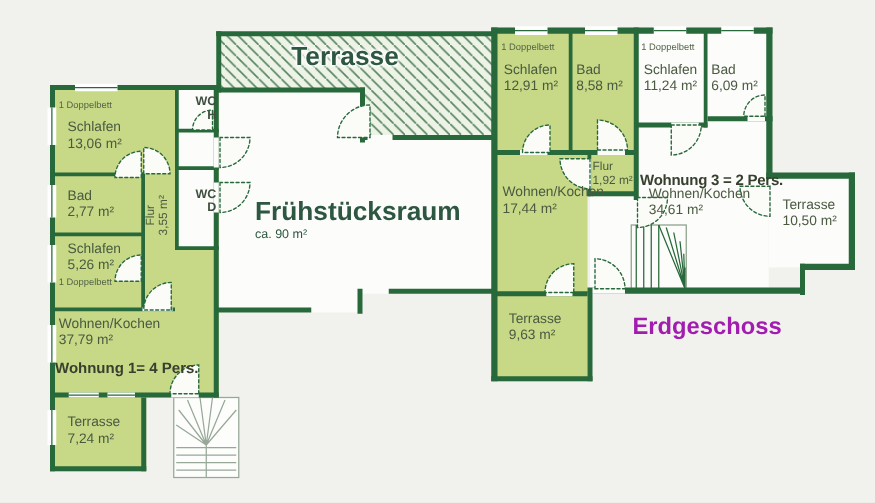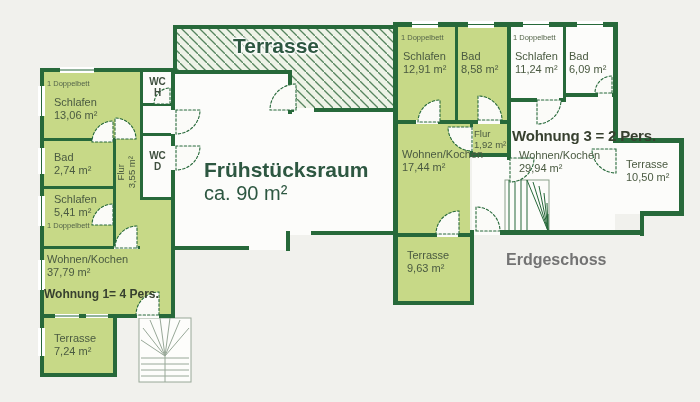--- a/index.html
+++ b/index.html
@@ -7,21 +7,21 @@
         font-family:"Liberation Sans",sans-serif;}
   .plan svg{position:absolute;left:0;top:0;}
   .lbl{position:absolute;color:#4a5a41;font-size:11px;line-height:1.18;white-space:nowrap;z-index:5;}
   .lbl .area{display:block;}
   .lbl .nm{display:block;}
   .bed{position:absolute;color:#55654a;font-size:7.5px;white-space:nowrap;z-index:5;text-align:right;}
   .apt{position:absolute;color:#37402f;font-weight:bold;font-size:12px;line-height:1.15;z-index:5;}
   .wrap{white-space:normal;}
   .wc{position:absolute;color:#3f4f3f;font-weight:bold;font-size:10px;line-height:1.1;
       text-align:center;z-index:5;}
-  .wc span{display:block;}
+  .wc span{display:block;text-align:right;}
   .big{position:absolute;color:#2d5741;font-weight:600;z-index:5;}
   .halo{text-shadow:-1px -1px 2px #fff,1px -1px 2px #fff,-1px 1px 2px #fff,1px 1px 2px #fff,0 0 5px #fff;}
   .sub{display:block;font-weight:400;}
 </style>
 </head>
 <body>
 
 <div class="plan">
 
 <svg width="700" height="402" viewBox="0 0 700 402">
@@ -167,31 +167,31 @@
   </g>
 </svg>
 
 <div class="bed" style="left:47px;top:79px">1 Doppelbett</div>
 <div class="lbl" style="left:54px;top:96px">
   <span class="nm">Schlafen</span>
   <span class="area">13,06 m²</span>
 </div>
 <div class="lbl" style="left:54px;top:151px">
   <span class="nm">Bad</span>
-  <span class="area">2,74 m²</span>
+  <span class="area">2,77 m²</span>
 </div>
 <div class="lbl" style="left:98px;top:148px;width:56px;height:48px;display:flex;align-items:center;justify-content:center;white-space:nowrap">
   <span style="transform:rotate(-90deg);font-size:9.5px;text-align:center">
     <span class="nm">Flur</span>
     <span class="area">3,55 m²</span>
   </span>
 </div>
 <div class="lbl" style="left:54px;top:193px">
   <span class="nm">Schlafen</span>
-  <span class="area">5,41 m²</span>
+  <span class="area">5,26 m²</span>
 </div>
 <div class="bed" style="left:47px;top:221px">1 Doppelbett</div>
 <div class="lbl" style="left:47px;top:253px">
   <span class="nm">Wohnen/Kochen</span>
   <span class="area">37,79 m²</span>
 </div>
 <div class="apt" style="left:44px;top:288px">Wohnung 1= 4 Pers.</div>
 <div class="lbl" style="left:54px;top:332px">
   <span class="nm">Terrasse</span>
   <span class="area">7,24 m²</span>
@@ -202,23 +202,23 @@
   <span>H</span>
 </div>
 <div class="wc" style="left:142px;top:150px;width:31px">
   <span>WC</span>
   <span>D</span>
 </div>
 
 <div class="big halo" style="left:233px;top:34px;font-size:21px">Terrasse</div>
 <div class="big" style="left:204px;top:158px;font-size:21px">
   <span>Frühstücksraum</span>
-  <span class="sub" style="font-size:20px">ca. 90 m²</span>
-</div>
-<div class="big" style="left:506px;top:251px;font-size:16px;color:#737373">Erdgeschoss</div>
+  <span class="sub" style="font-size:10px">ca. 90 m²</span>
+</div>
+<div class="big" style="left:506px;top:251px;font-size:19px;color:#a21caf">Erdgeschoss</div>
 
 <div class="bed" style="left:401px;top:33px">1 Doppelbett</div>
 <div class="lbl" style="left:403px;top:50px">
   <span class="nm">Schlafen</span>
   <span class="area">12,91 m²</span>
 </div>
 <div class="lbl" style="left:461px;top:50px">
   <span class="nm">Bad</span>
   <span class="area">8,58 m²</span>
 </div>
@@ -237,23 +237,23 @@
 
 <div class="bed" style="left:513px;top:33px">1 Doppelbett</div>
 <div class="lbl" style="left:515px;top:50px">
   <span class="nm">Schlafen</span>
   <span class="area">11,24 m²</span>
 </div>
 <div class="lbl" style="left:569px;top:50px">
   <span class="nm">Bad</span>
   <span class="area">6,09 m²</span>
 </div>
-<div class="apt" style="left:512px;top:127px;font-size:15px;letter-spacing:-0.2px">Wohnung 3 = 2 Pers.</div>
+<div class="apt" style="left:512px;top:138px;font-size:12px;letter-spacing:-0.2px">Wohnung 3 = 2 Pers.</div>
 <div class="lbl wrap" style="left:519px;top:149px;width:54px">
   <span>Wohnen/Kochen</span>
-  <span class="area">29,94 m²</span>
+  <span class="area">34,61 m²</span>
 </div>
 <div class="lbl" style="left:626px;top:158px">
   <span class="nm">Terrasse</span>
   <span class="area">10,50 m²</span>
 </div>
 
 </div>
 
 </body></html>

